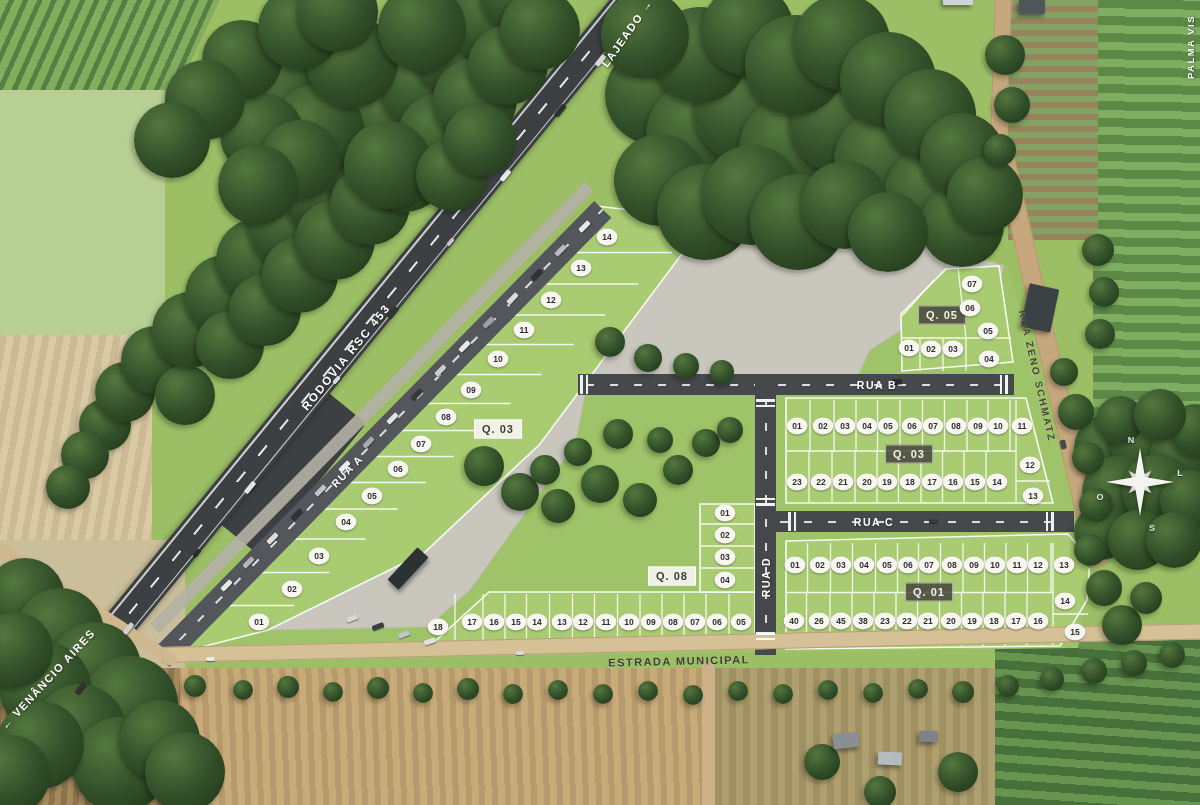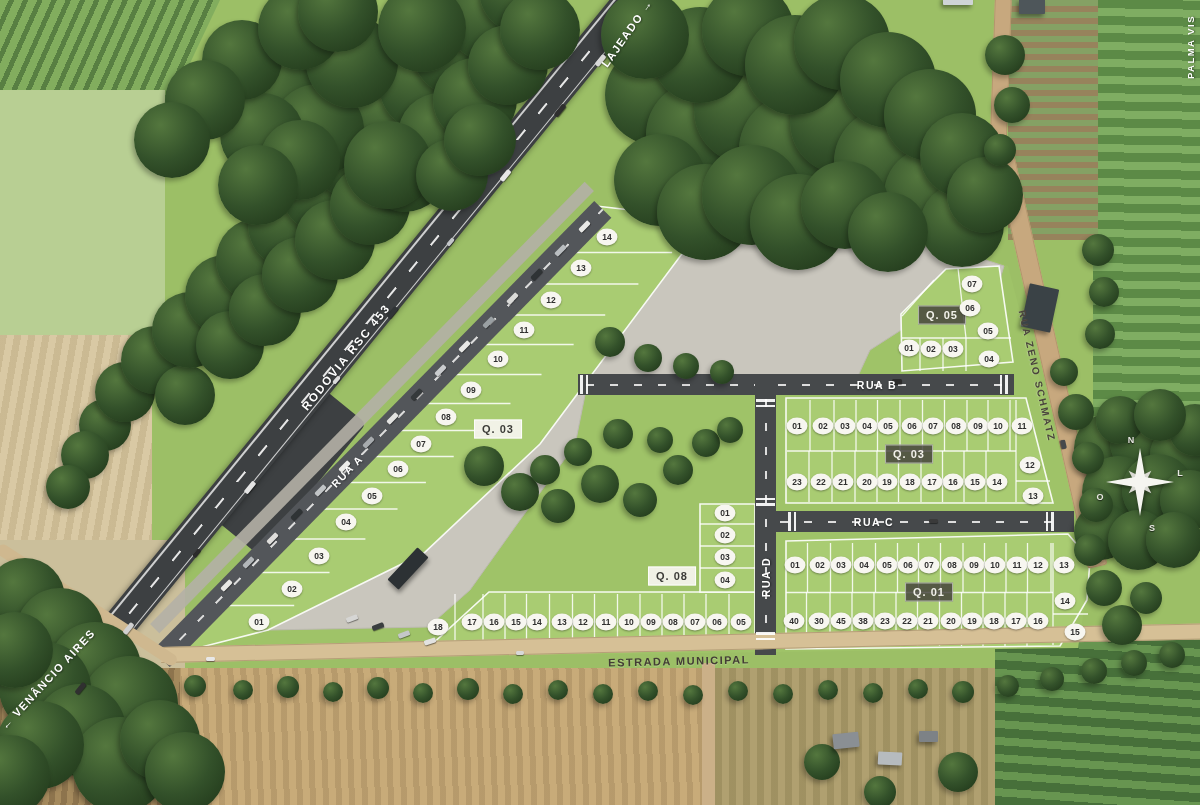--- a/index.html
+++ b/index.html
@@ -499,21 +499,21 @@
       <div class="chip" style="left: 1038px; top: 621px;">16</div>
       <div class="chip" style="left: 1016px; top: 621px;">17</div>
       <div class="chip" style="left: 994px; top: 621px;">18</div>
       <div class="chip" style="left: 972px; top: 621px;">19</div>
       <div class="chip" style="left: 951px; top: 621px;">20</div>
       <div class="chip" style="left: 928px; top: 621px;">21</div>
       <div class="chip" style="left: 907px; top: 621px;">22</div>
       <div class="chip" style="left: 885px; top: 621px;">23</div>
       <div class="chip" style="left: 863px; top: 621px;">38</div>
       <div class="chip" style="left: 841px; top: 621px;">45</div>
-      <div class="chip" style="left: 819px; top: 621px;">30</div>
+      <div class="chip" style="left: 819px; top: 621px;">26</div>
       <div class="chip" style="left: 794px; top: 621px;">40</div>
       <div class="badge light" style="left: 672px; top: 576px;">Q. 08</div>
       <div class="chip" style="left: 725px; top: 513px;">01</div>
       <div class="chip" style="left: 725px; top: 535px;">02</div>
       <div class="chip" style="left: 725px; top: 557px;">03</div>
       <div class="chip" style="left: 725px; top: 580px;">04</div>
       <div class="chip" style="left: 741px; top: 622px;">05</div>
       <div class="chip" style="left: 717px; top: 622px;">06</div>
       <div class="chip" style="left: 695px; top: 622px;">07</div>
       <div class="chip" style="left: 673px; top: 622px;">08</div>

